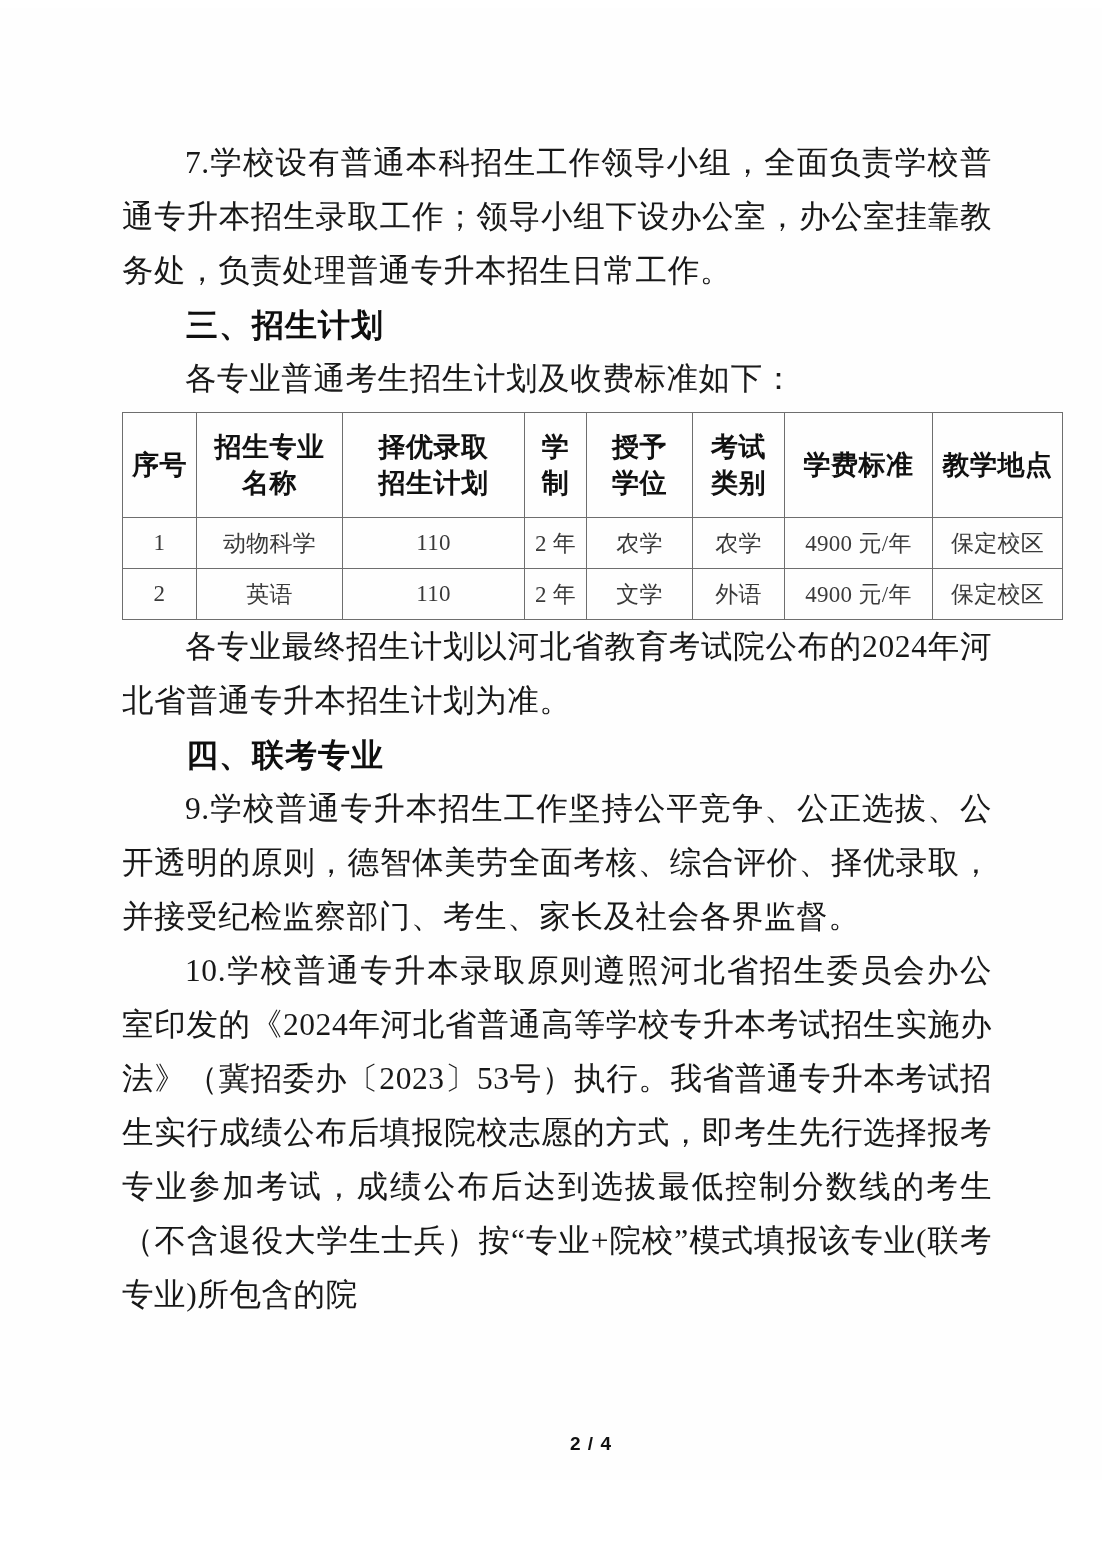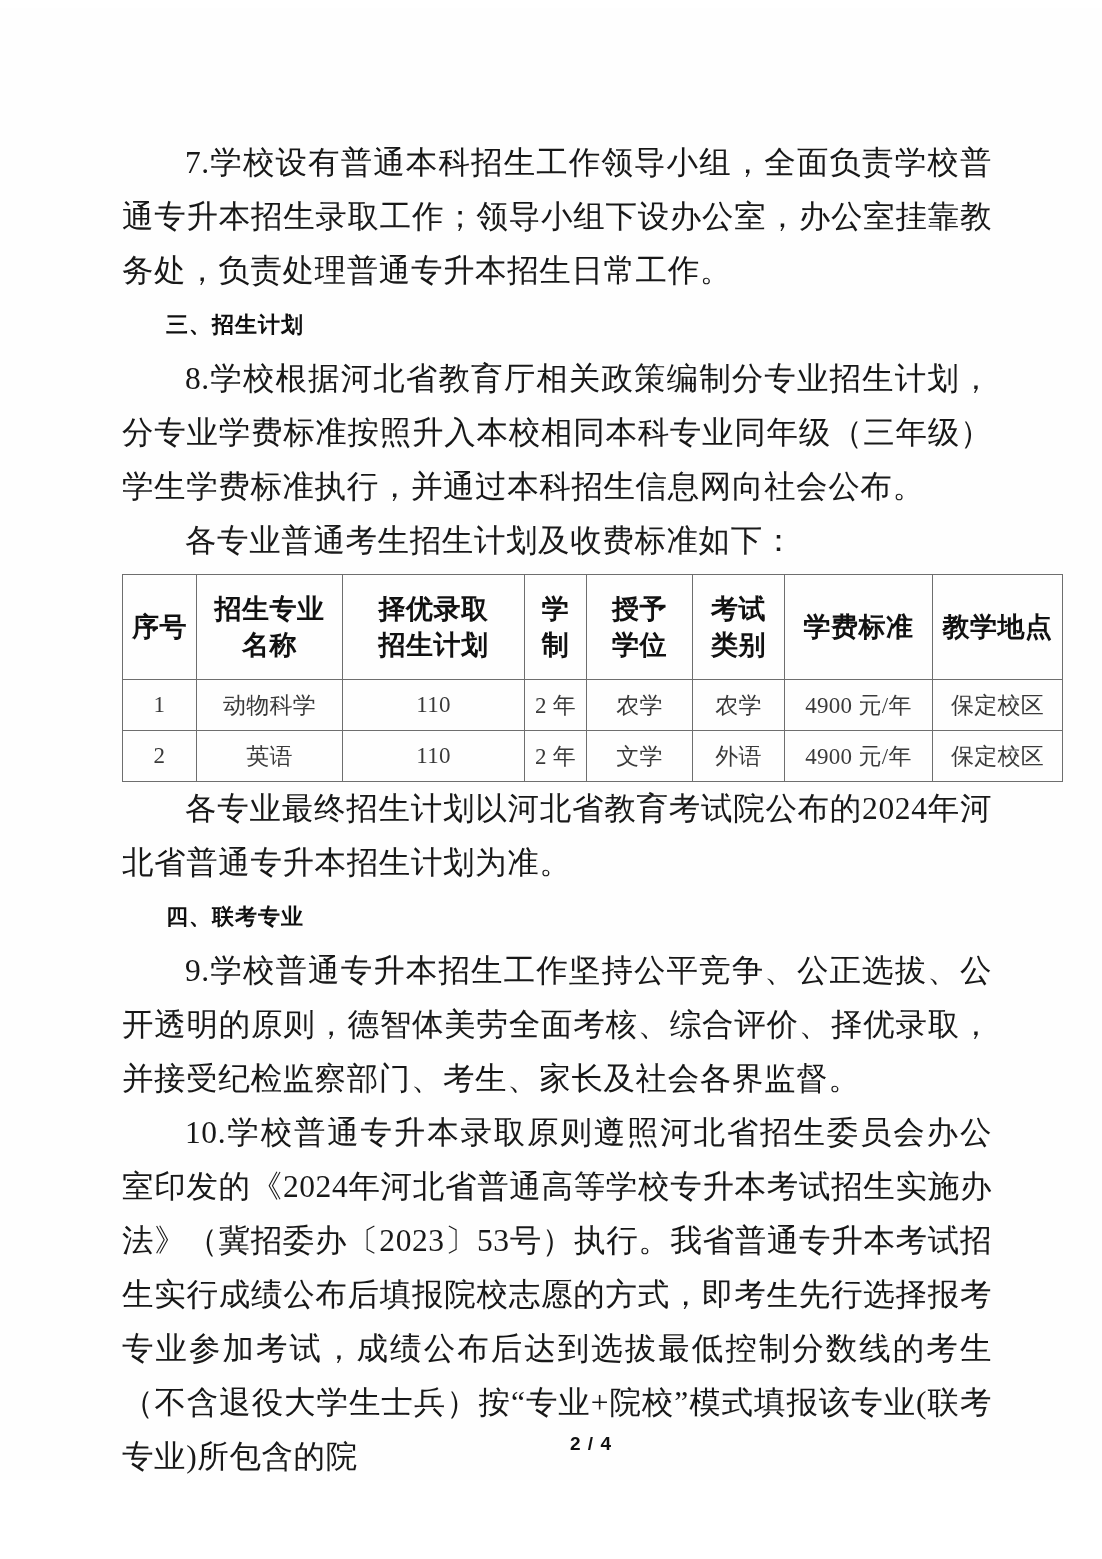--- a/index.html
+++ b/index.html
@@ -40,21 +40,21 @@
     text-justify: inter-ideograph;
     text-indent: 2em;
     margin: 0 0 0 0;
     letter-spacing: 0.6px;
     color: #181818;
     font-weight: 400;
   }
 
   
   .heading {
-    font-size: 22px;
+    font-size: 32px;
     line-height: 54px;
     text-indent: 2em;
     font-weight: bold;
     letter-spacing: 1px;
     color: #0f0f0f;
     margin: 0;
   }
 
   
   .table-lead {
@@ -127,21 +127,20 @@
 </head>
 <body>
 
 <div class="page">
   <div class="content">
 
     <p class="para">7.学校设有普通本科招生工作领导小组，全面负责学校普通专升本招生录取工作；领导小组下设办公室，办公室挂靠教务处，负责处理普通专升本招生日常工作。</p>
 
     <h2 class="heading">三、招生计划</h2>
 
-    <p class="para">8.学校根据河北省教育厅相关政策编制分专业招生计划，分专业学费标准按照升入本校相同本科专业同年级（三年级）学生学费标准执行，并通过本科招生信息网向社会公布。</p>
 
     <p class="table-lead">各专业普通考生招生计划及收费标准如下：</p>
 
     <table class="plan-table">
       <colgroup>
         <col class="col-no">
           <col class="col-major">
           <col class="col-plan">
           <col class="col-years">
         <col class="col-degree">

